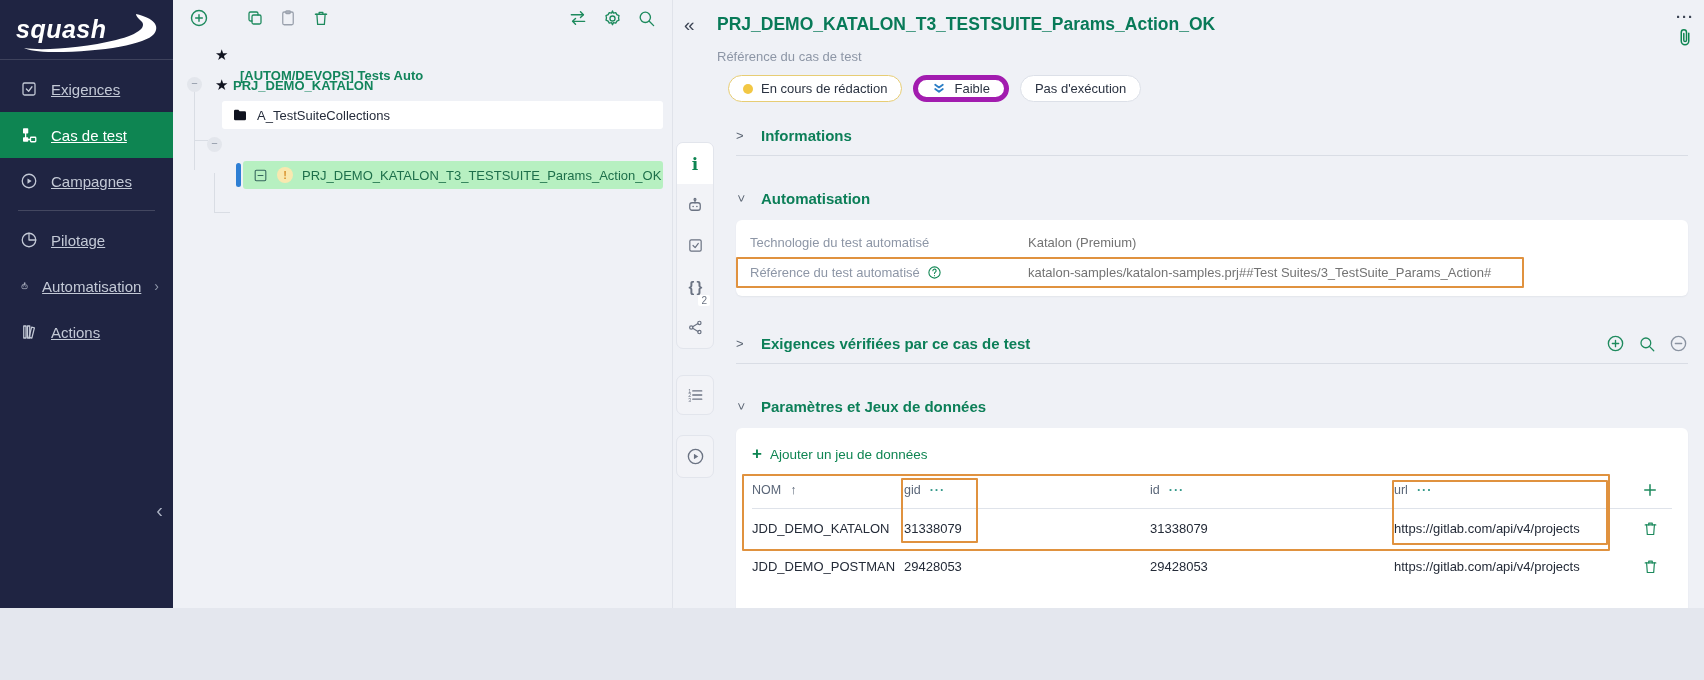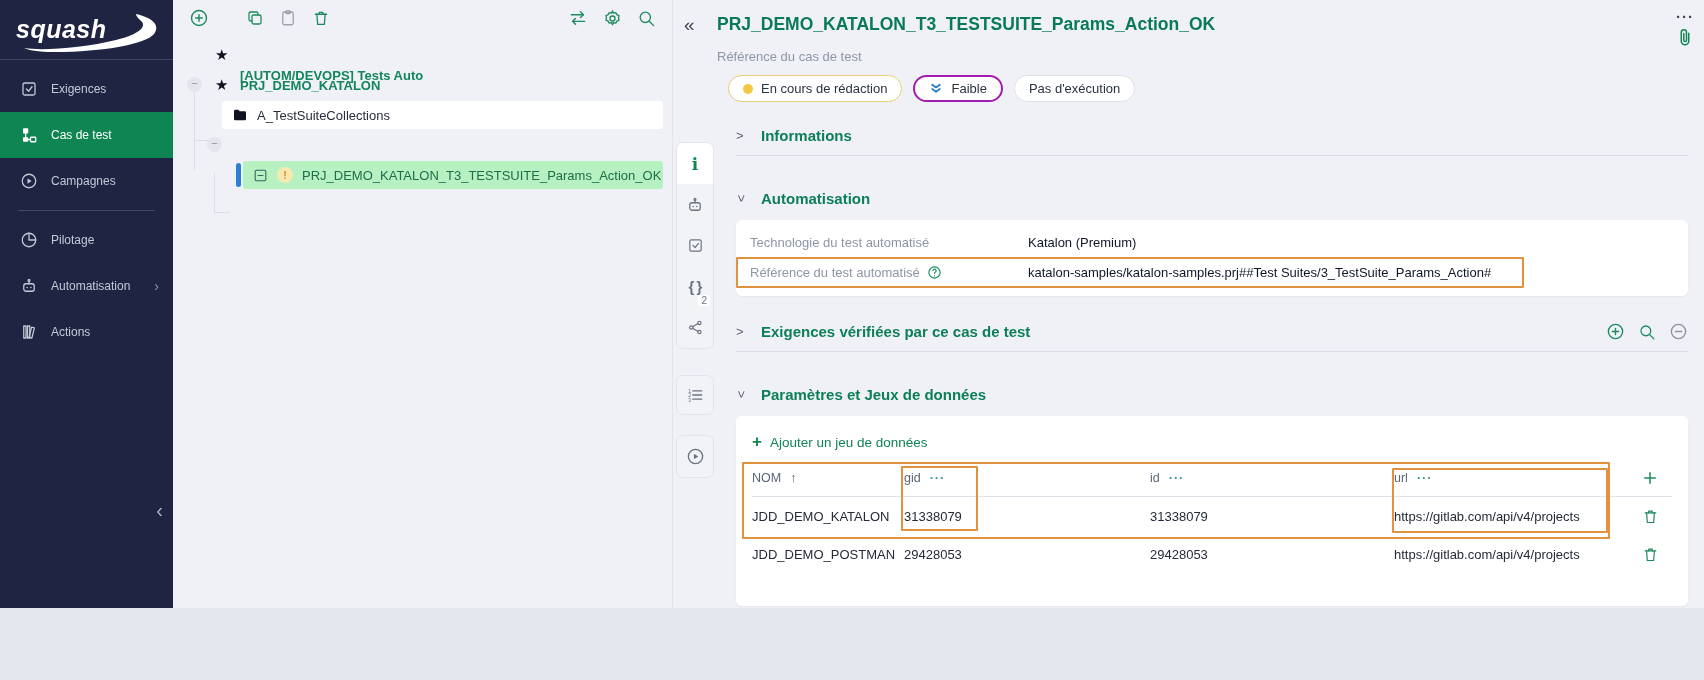--- a/index.html
+++ b/index.html
@@ -12,21 +12,21 @@
   svg { display:block; }
   .ic { stroke:currentColor; fill:none; stroke-width:1.7; stroke-linecap:round; stroke-linejoin:round; }
 
   
   .sidebar { position:absolute; left:0; top:0; width:173px; height:680px; background:#1f2442; }
   .logo { height:60px; display:flex; align-items:center; padding-left:16px; border-bottom:1px solid rgba(255,255,255,.14); position:relative; }
   .logo-text { color:#fff; font-style:italic; font-weight:bold; font-size:25px; letter-spacing:.5px; z-index:2; }
   .logo-swoosh { position:absolute; left:8px; top:8px; z-index:1; }
   .nav { margin-top:6px; }
   .nav-item { height:46px; display:flex; align-items:center; gap:13px; padding:0 14px 0 20px; color:#c3c9d6; cursor:pointer; }
-  .nav-item .lbl { flex:1; font-size:12px; }
+  .nav-item .lbl { flex:1; font-size:15px;text-decoration:underline; }
   .nav-item.active { background:#0e8552; color:#fff; }
   .nav-sep { height:1px; background:rgba(255,255,255,.16); margin:6px 18px; }
   .nav-chevron { color:#8f97ab; font-size:14px; }
   .collapse-btn { position:absolute; right:10px; top:500px; color:#aab1c2; font-size:20px; cursor:pointer; line-height:1; }
 
   
   .tree { position:absolute; left:173px; top:0; width:500px; height:680px; background:#eff1f6; border-right:1px solid #e0e3ea; }
   .tree-toolbar { height:36px; display:flex; align-items:center; padding:0 16px; gap:15px; }
   .tbtn { color:#1d8a5d; cursor:pointer; display:flex; align-items:center; }
   .tbtn.gray { color:#9aa1ad; }
@@ -65,40 +65,40 @@
   .back-glyph { position:absolute; left:8px; top:14px; font-size:19px; color:#3c4454; cursor:pointer; }
   .page-title { margin-left:41px; color:#087a58; font-size:17.5px; font-weight:bold; }
   .page-subtitle { margin:14px 8px 0 41px; color:#8d96a6; font-size:13px; }
   .top-actions { position:absolute; right:10px; top:8px; display:flex; flex-direction:column; align-items:center; gap:2px; }
   .more-dots { color:#3c4454; font-weight:bold; font-size:15px; letter-spacing:1px; cursor:pointer; }
   .clip { color:#0e8552; cursor:pointer; }
   .chips { display:flex; gap:11px; margin:11px 0 0 52px; }
   .chip { height:27px; border-radius:14px; background:#fff; display:flex; align-items:center; gap:8px; padding:0 14px;
     font-size:13px; color:#2b3342; cursor:pointer; }
   .chip.yellow { border:1px solid #e7cd74; }
-  .chip.blue { border:2px solid #a21caf; }
+  .chip.blue { border:5px solid #a21caf; }
   .chip.plain { border:1px solid #dce0e8; }
   .dot { width:10px; height:10px; border-radius:50%; background:#f2c744; }
 
   .sections { margin:14px 16px 0 60px; width:952px; }
   .sec-head { height:40px; display:flex; align-items:center; gap:15px; cursor:pointer; }
   .sec-head.bordered { border-bottom:1px solid #d9dde5; }
   .sec-chevron { color:#5b6573; font-size:13px; width:10px; display:inline-block; }
   .sec-chevron.rot { transform:rotate(90deg) translateX(1px); }
   .sec-title { color:#0c7f58; font-size:15px; font-weight:bold; }
   .sec-gap { height:22px; }
   .sec-icons { margin-left:auto; display:flex; gap:13px; align-items:center; }
   .sec-icons .gi { color:#1d8a5d; cursor:pointer; }
   .sec-icons .grey { color:#8a93a1; }
 
   .card { background:#fff; border-radius:6px; box-shadow:0 1px 2px rgba(40,50,70,.06); }
-  .card.automation { margin-top:2px; padding:8px 0; margin-bottom:16px; }
+  .card.automation { margin-top:2px; padding:8px 0; margin-bottom:28px; }
   .f-row { display:flex; align-items:center; height:29px; padding-left:14px; }
   .f-label { width:278px; color:#8d96a6; display:flex; align-items:center; gap:7px; }
-  .f-value { color:#0f172a; }
+  .f-value { color:#737373; }
   .f-row.hl { border:2px solid #e0923f; width:788px; height:31px; padding-left:12px; border-radius:1px; }
   .help-ic { color:#0e8552; }
 
   .card.params { margin-top:2px; position:relative; height:190px; padding:16px 16px 0 16px; }
   .add-link { display:flex; align-items:center; gap:8px; color:#0e8552; font-size:13.5px; cursor:pointer; width:max-content; }
   .plus-glyph { font-size:17px; font-weight:bold; }
   .ptable { margin-top:7px; }
   .p-row { display:grid; grid-template-columns:152px 246px 244px 234px 44px; align-items:center; height:38px; }
   .p-row.head { border-bottom:1px solid #dfe3ea; color:#5a6678; font-size:12.5px; }
   .p-col { display:flex; align-items:center; gap:9px; }
@@ -233,21 +233,21 @@
       <div class="guide" style="left:41px; top:133px; width:1px; height:40px;"></div>
       <div class="guide" style="left:41px; top:172px; width:16px; height:1px;"></div>
 
       <div class="trow" style="padding-left:42px;">
         <span class="t-star">★</span>
         <span class="t-green" style="margin-left:7px;margin-top:40px;">[AUTOM/DEVOPS] Tests Auto</span>
       </div>
       <div class="trow" style="padding-left:42px;">
         <span class="t-collapse" style="left:14px; top:7px;">−</span>
         <span class="t-star">★</span>
-        <span class="t-green" style="margin-left:7px;">PRJ_DEMO_KATALON</span>
+        <span class="t-green" style="">PRJ_DEMO_KATALON</span>
       </div>
       <div class="trow" style="padding-left:49px;">
         <div class="t-rowbox">
           <svg width="16" height="16" viewBox="0 0 24 24">
               <path fill="#10131f" d="M3 6a2 2 0 0 1 2-2h4.5l2 2.5H19a2 2 0 0 1 2 2V18a2 2 0 0 1-2 2H5a2 2 0 0 1-2-2z"></path>
             </svg>
           <span class="t-foldname">A_TestSuiteCollections</span>
         </div>
       </div>
       <div class="trow" style="padding-left:49px;">

